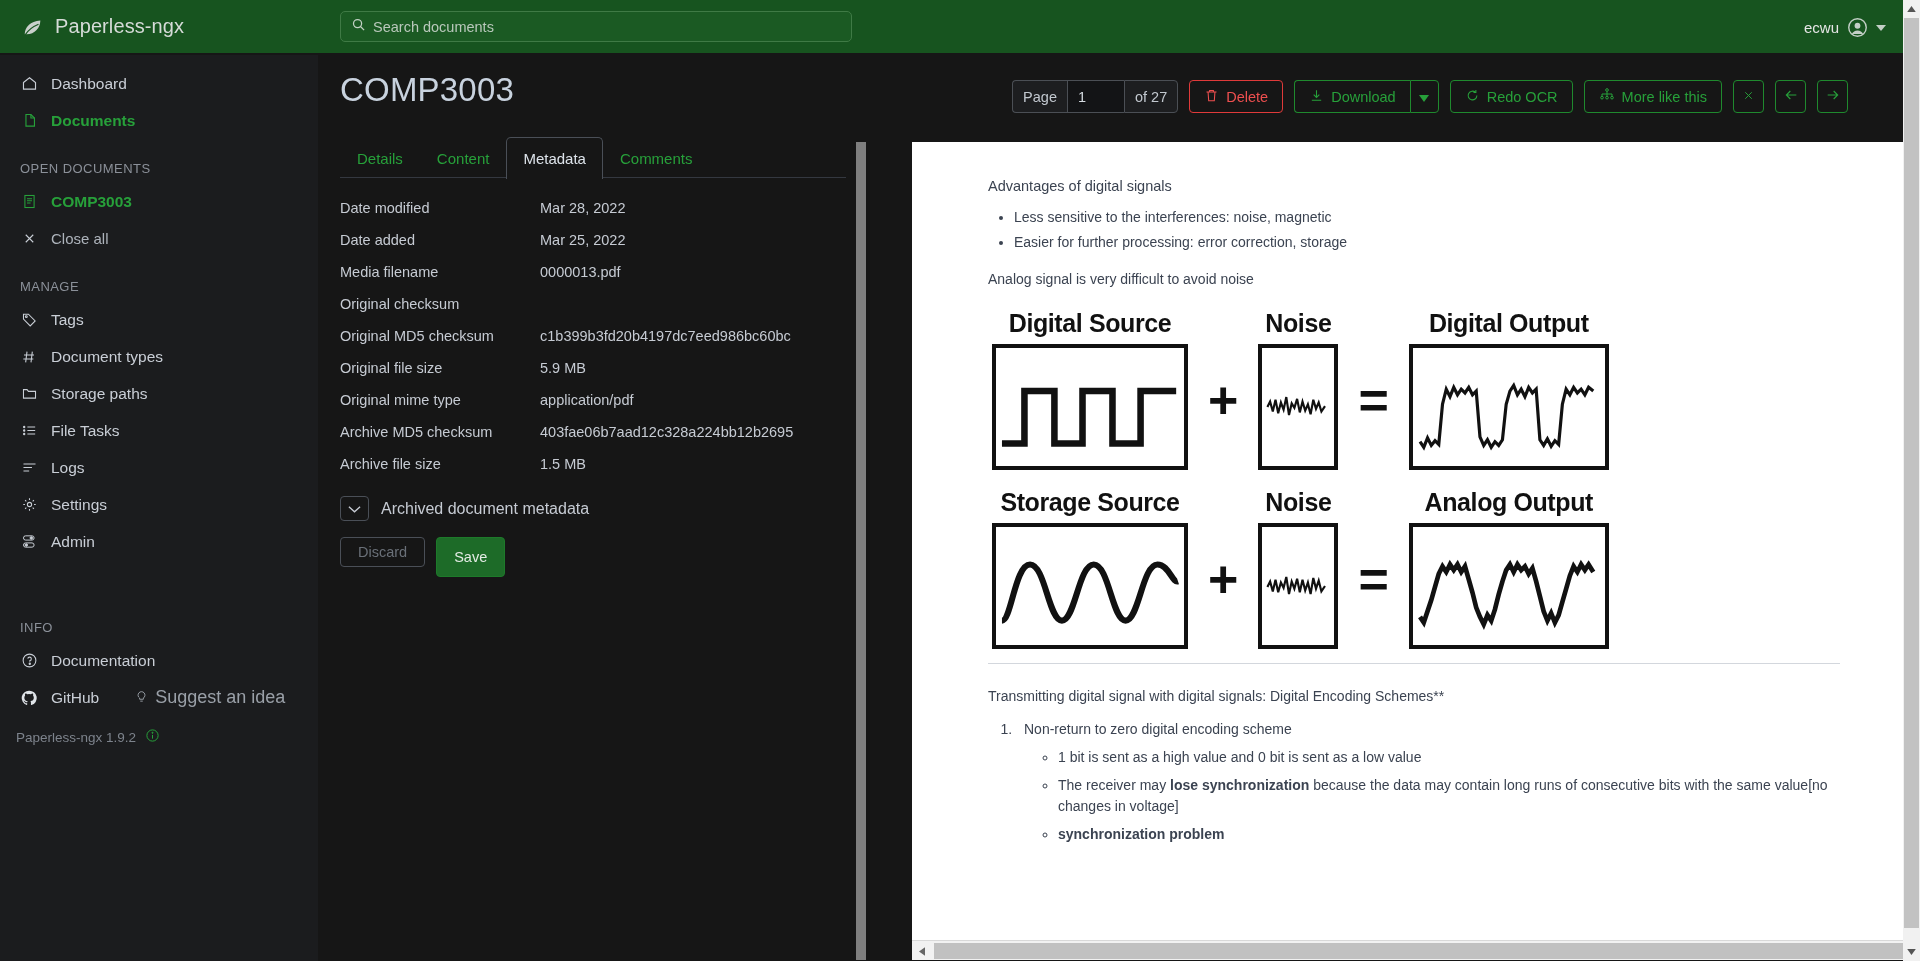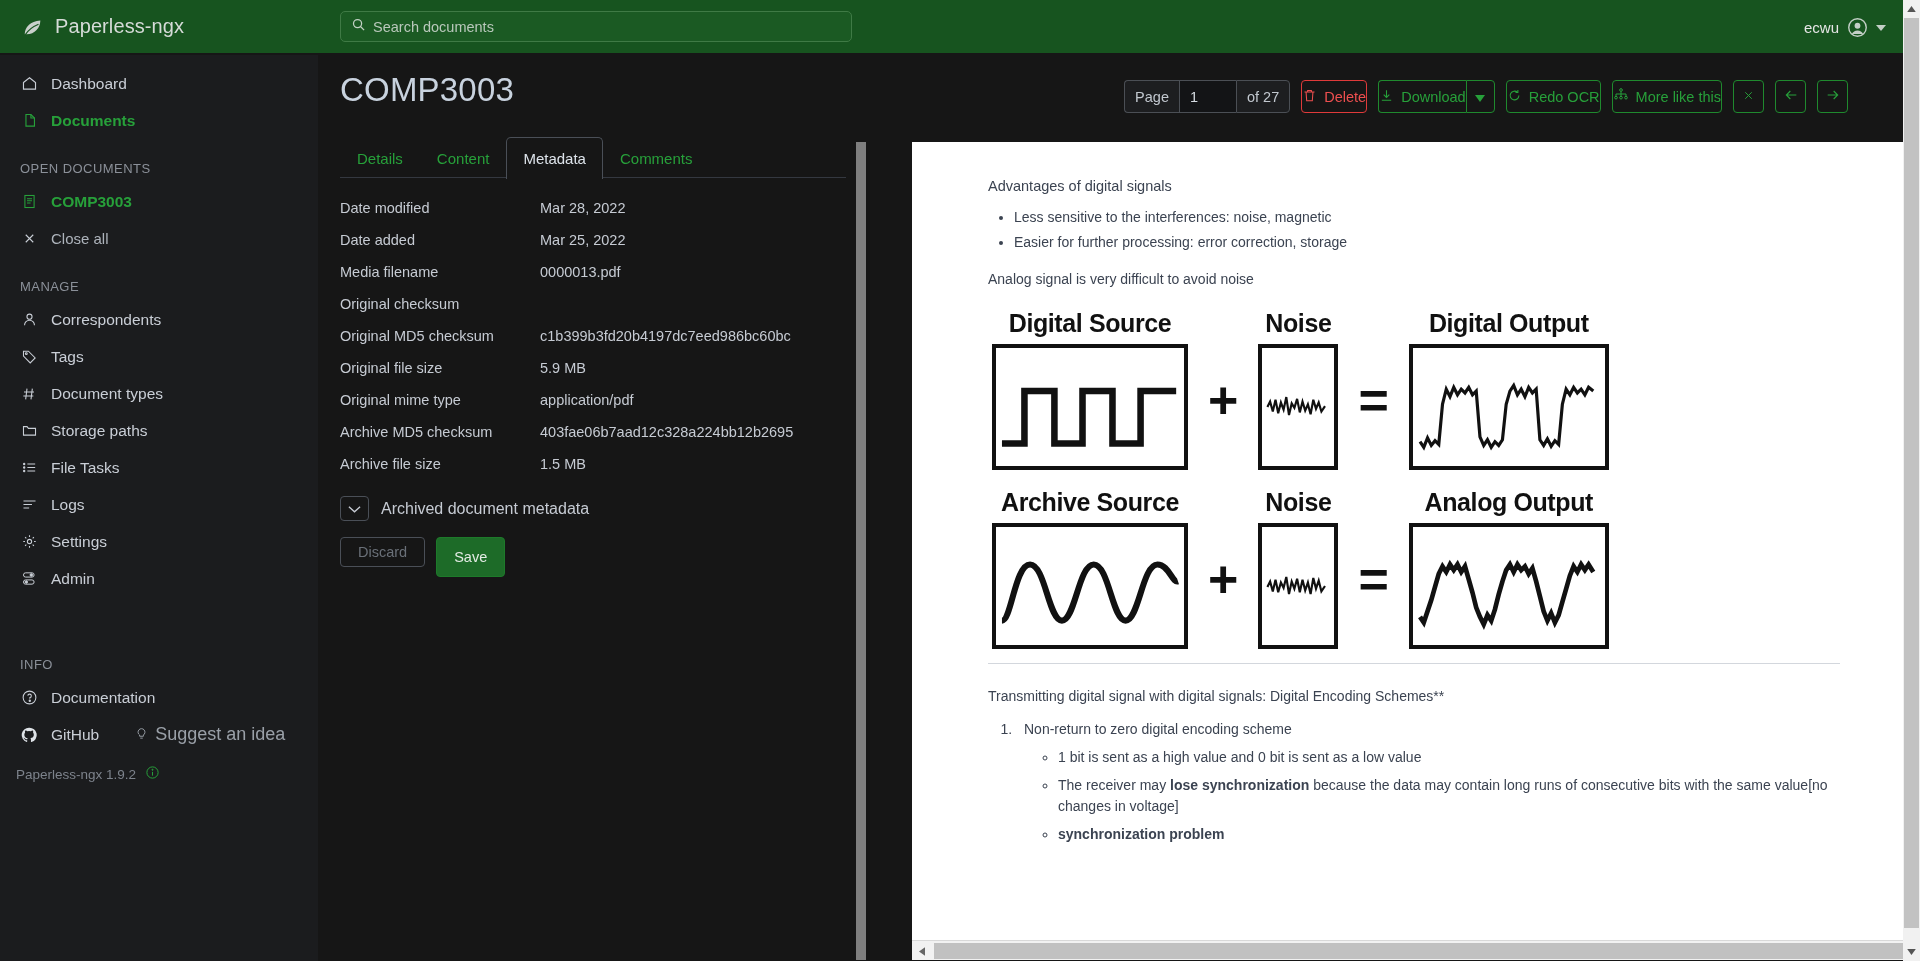--- a/index.html
+++ b/index.html
@@ -89,21 +89,21 @@
   }
   .pagegroup .p-lbl { border-radius: 4px 0 0 4px; border-right: none; }
   .pagegroup .p-inp { border-right: none; width: 57px; background:#131416; }
   .pagegroup .p-of { border-radius: 0 4px 4px 0; }
   .pagegroup .p-inp input {
     width: 100%; background: transparent; border: none; outline: none;
     color: #d6dce2; font-size: 14.5px; font-family: inherit;
   }
   .btn {
     height: 33px; display: flex; align-items: center; gap: 7px;
-    padding: 0 0; border-radius: 4px; font-size: 14.5px; cursor: pointer;
+    padding: 0 14px; border-radius: 4px; font-size: 14.5px; cursor: pointer;
     background: transparent; white-space: nowrap;
   }
   .btn-danger { border: 1px solid #e03a3a; color: #ee4f4f; }
   .btn-green { border: 1px solid #1f8a2e; color: #27a03a; }
   .dlgroup { display: flex; }
   .dlgroup .btn-green:first-child { border-radius: 4px 0 0 4px; border-right: none; }
   .dlgroup .dl-caret {
     border: 1px solid #1f8a2e; border-radius: 0 4px 4px 0; width: 29px;
     display: flex; align-items: center; justify-content: center; cursor: pointer;
   }
@@ -291,29 +291,20 @@
     <span class="ico">
       <svg viewBox="0 0 24 24" width="15" height="15" fill="none" stroke="#c9ced6" stroke-width="1.7">
         <path d="M6 6l12 12M18 6L6 18"></path>
       </svg>
     </span>
     <span class="nav-sub">Close all</span>
   </div>
 
   <div class="nav-head">MANAGE</div>
 
-  <div class="nav-item">
-    <span class="ico">
-      <svg viewBox="0 0 24 24" width="17" height="17" fill="none" stroke="#c9ced6" stroke-width="1.5">
-        <circle cx="12" cy="8" r="3.6"></circle>
-          <path d="M5 20a7 7 0 0 1 14 0"></path>
-      </svg>
-    </span>
-    <span>Correspondents</span>
-  </div>
 
   <div class="nav-item">
     <span class="ico">
       <svg viewBox="0 0 24 24" width="17" height="17" fill="none" stroke="#c9ced6" stroke-width="1.5">
         <path d="M3.5 11.5V4.5h7l9.5 9.5-7 7z"></path>
           <circle cx="7.5" cy="8" r="1.3"></circle>
       </svg>
     </span>
     <span>Tags</span>
   </div>
@@ -618,21 +609,21 @@
             <div class="fig-box" style="width:200px;height:126px">
               <svg viewBox="0 0 200 126" width="192" height="118">
                 <polyline points="5,100 9,106 13,96 17,104 21,99 25,103 29,60 33,44 37,52 41,42 45,50 49,44 53,48 57,42 61,50 65,46 69,95 73,104 77,98 81,106 85,100 89,104 93,98 97,60 101,46 105,40 109,50 113,44 117,52 121,42 125,48 129,44 133,98 137,104 141,97 145,105 149,99 153,103 157,60 161,44 165,50 169,42 173,48 177,44 181,50 185,42 190,46" fill="none" stroke="#111" stroke-width="3.4"></polyline>
               </svg>
             </div>
           </div>
         </div>
 
         <div class="fig-row">
           <div class="fig-cell">
-            <div class="fig-cap">Archive Source</div>
+            <div class="fig-cap">Storage Source</div>
             <div class="fig-box" style="width:196px;height:126px">
               <svg viewBox="0 0 196 126" width="188" height="118">
                 <path d="M4,100 C14,100 18,40 34,40 C50,40 54,100 68,100 C82,100 86,40 102,40 C118,40 122,100 136,100 C150,100 154,40 170,40 C182,40 186,60 192,58" fill="none" stroke="#111" stroke-width="6.5"></path>
               </svg>
             </div>
           </div>
           <div class="fig-op">+</div>
           <div class="fig-cell">
             <div class="fig-cap">Noise</div>
             <div class="fig-box" style="width:80px;height:126px">

